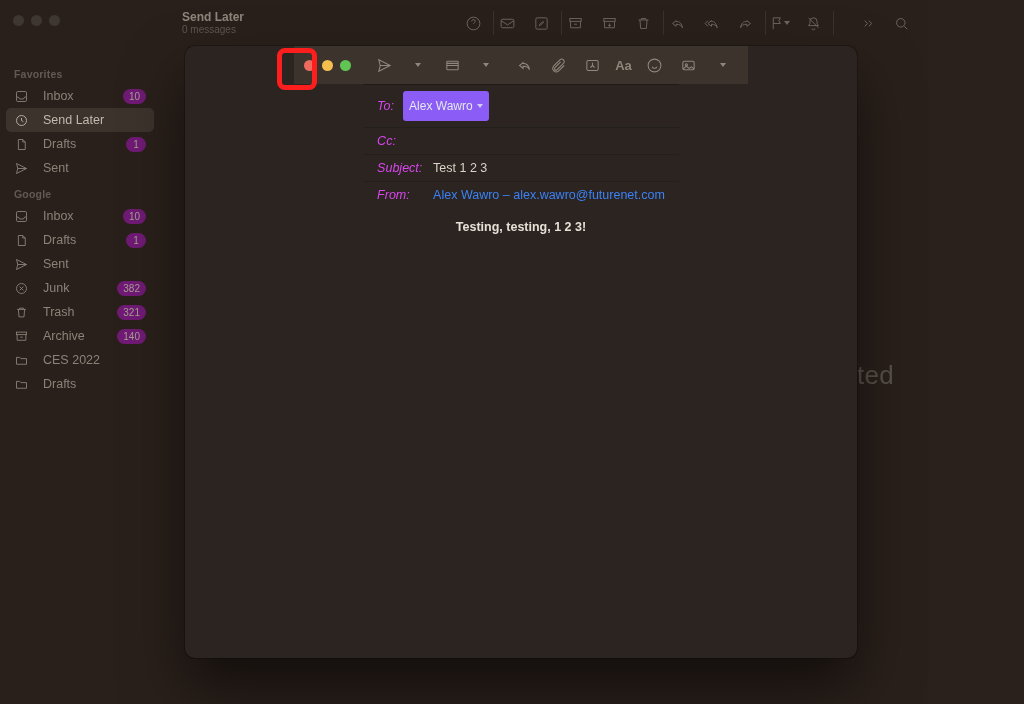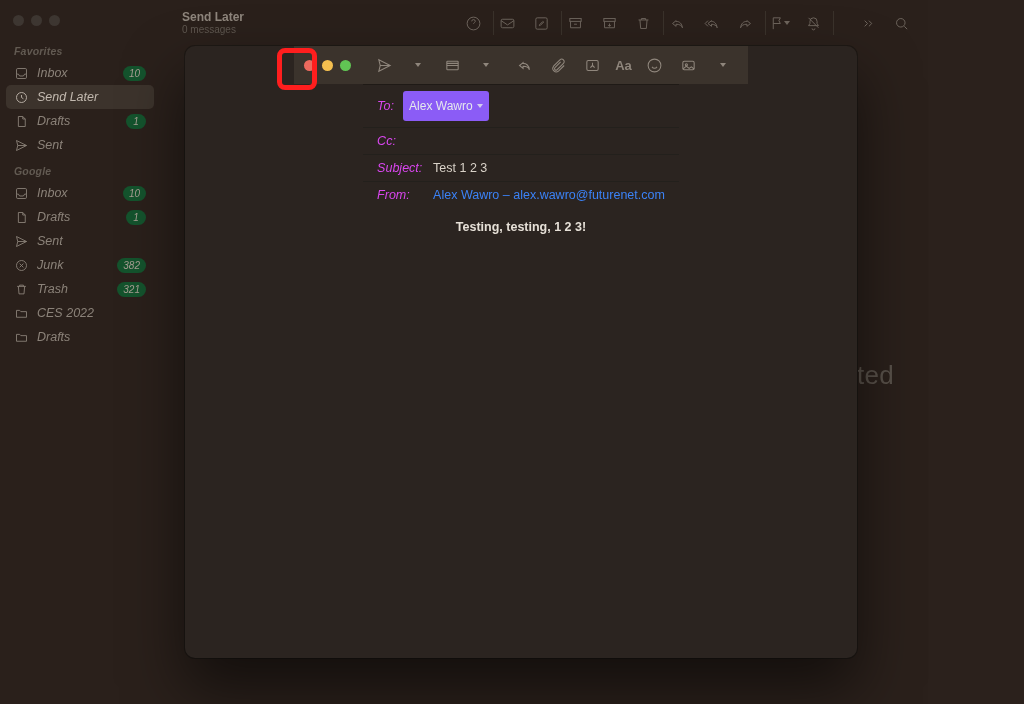--- a/index.html
+++ b/index.html
@@ -15,28 +15,28 @@
   .main-head .title { display:flex; flex-direction:column; line-height:1.1; margin-left:2px;}
   .main-head .title .t1 { font-size:12px; color:#8e857c; font-weight:600;}
   .main-head .title .t2 { font-size:10px; color:#5e564f;}
   .main-tools { margin-left:auto; display:flex; align-items:center; gap:0; }
   .toolbtn { width:34px; height:28px; display:flex; align-items:center; justify-content:center; color:#6d645c; border-radius:5px; position:relative;}
   .toolbtn.sep::after { content:""; position:absolute; right:-4px; top:2px; bottom:2px; width:1px; background:#3a322b;}
   .toolbtn svg { width:17px; height:17px; stroke:currentColor; fill:none; stroke-width:1.4;}
   .toolbtn .more { margin-left:-2px; }
 
   
-  .sidebar { position:absolute; left:0; top:33px; bottom:0; width:160px; padding:4px 6px; color:#766d64; font-size:12px;font-style:italic; }
+  .sidebar { position:absolute; left:0; top:56px; bottom:0; width:160px; padding:4px 6px; color:#766d64; font-size:12px; }
   .sec-label { font-size:10.5px; color:#625a52; letter-spacing:.2px; padding:8px 8px 4px; font-weight:600;}
-  .sb-item { display:flex; align-items:center; gap:8px; height:24px; padding:0 8px; border-radius:5px; color:#8b8279; }
+  .sb-item { display:flex; align-items:center; gap:14px; height:24px; padding:0 8px; border-radius:5px; color:#8b8279; }
   .sb-item.selected { background:#3c332c; color:#c2b9af;}
   .sb-item .ic { width:15px; height:15px; display:inline-flex; align-items:center; justify-content:center; color:inherit;}
   .sb-item .ic svg { width:15px; height:15px; stroke:currentColor; fill:none; stroke-width:1.4;}
   .sb-item .lbl { flex:1; font-size:12.5px; }
-  .badge { background:#14532d; color:#a79e93; border-radius:9px; font-size:10px; padding:2px 6px; min-width:20px; text-align:center;}
+  .badge { background:#701a75; color:#a79e93; border-radius:9px; font-size:10px; padding:2px 6px; min-width:20px; text-align:center;}
 
   .msg-area { position:absolute; left:160px; right:0; top:46px; bottom:0; display:flex; align-items:center; justify-content:center; color:#59514a; font-size:26px; letter-spacing:.3px;}
 
   
   .compose { position:absolute; left:185px; top:46px; width:672px; height:612px; background:#2b2420; border-radius:10px; box-shadow:0 30px 60px rgba(0,0,0,.55), 0 0 0 1px #1e1915; overflow:hidden; display:flex; flex-direction:column;align-items:center; }
   .c-toolbar { height:38px; background:#3b332c; display:flex; align-items:center; padding:0 10px; gap:4px; }
   .c-traffic { display:flex; gap:7px; margin-right:14px;}
   .cdot { width:11px; height:11px; border-radius:50%; }
   .cdot.r{background:#ec6a5e;} .cdot.y{background:#f4bf4f;} .cdot.g{background:#61c554;}
   .c-btn { width:30px; height:26px; display:flex; align-items:center; justify-content:center; color:#8f867c; border-radius:5px; position:relative;}
@@ -230,20 +230,30 @@
           <svg viewBox="0 0 24 24">
             <path d="M5 7h14M9 7V5h6v2m-8 0l1 12h8l1-12"></path>
           </svg>
         </span>
         <span class="lbl">Trash</span>
         <span class="badge">321</span>
       </div>
       <div class="sb-item">
         <span class="ic">
           <svg viewBox="0 0 24 24">
+            <rect x="4" y="5" width="16" height="4"></rect>
+            <path d="M5 9v9h14V9M10 13h4"></path>
+          </svg>
+        </span>
+        <span class="lbl">Archive</span>
+        <span class="badge">140</span>
+      </div>
+      <div class="sb-item">
+        <span class="ic">
+          <svg viewBox="0 0 24 24">
             <path d="M4 7h5l2 2h9v9H4z"></path>
           </svg>
         </span>
         <span class="lbl">CES 2022</span>
       </div>
       <div class="sb-item">
         <span class="ic">
           <svg viewBox="0 0 24 24">
             <path d="M4 7h5l2 2h9v9H4z"></path>
           </svg>

